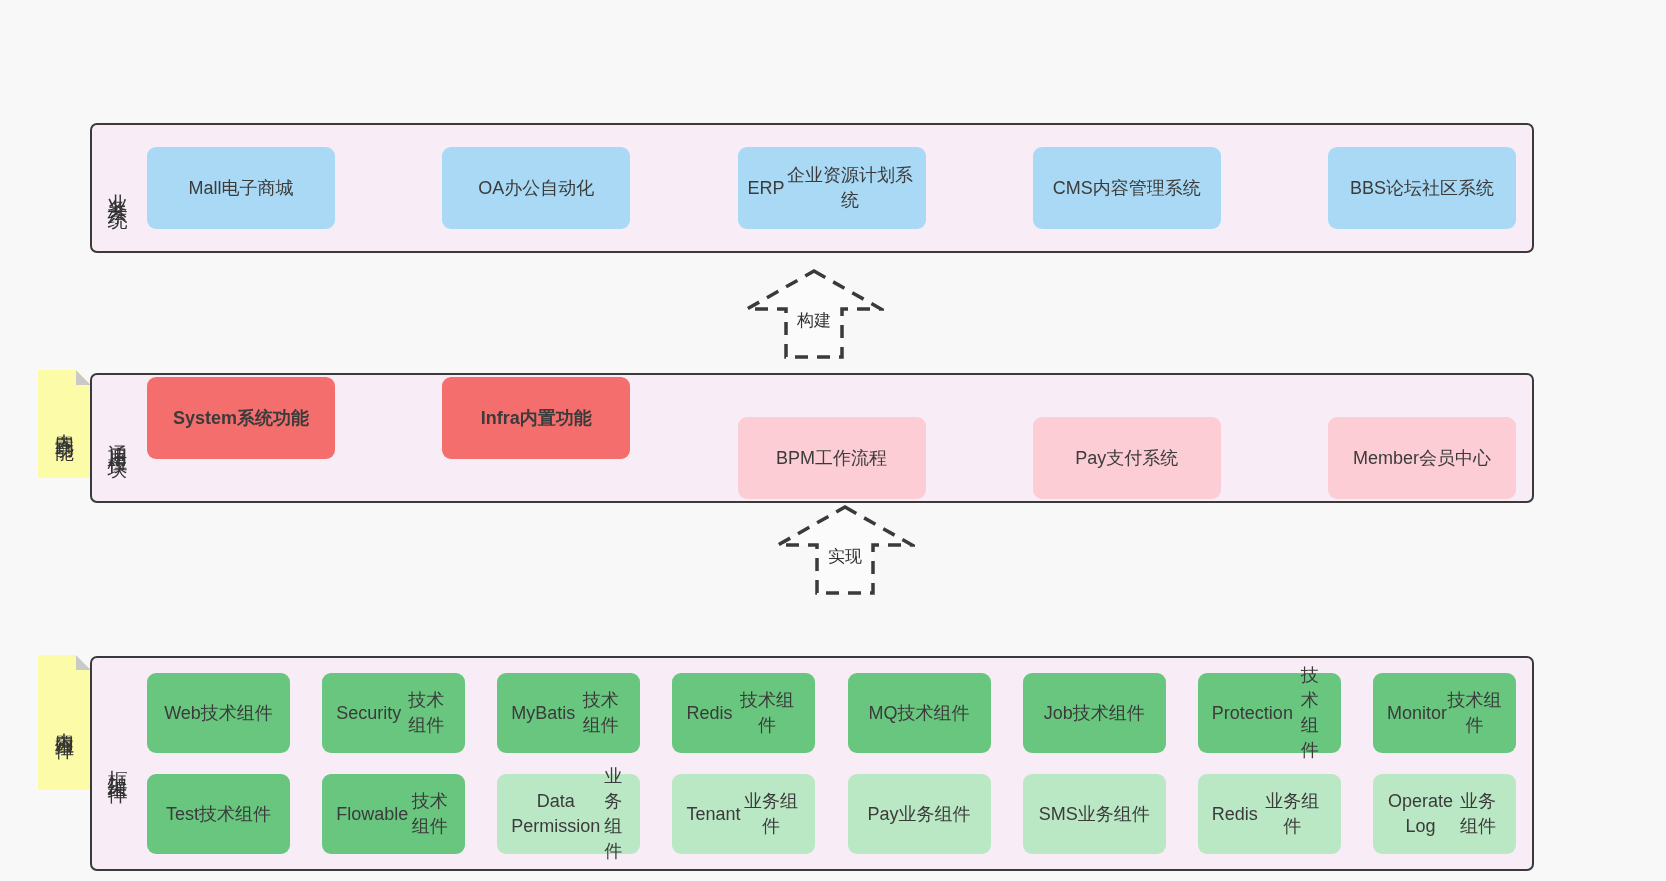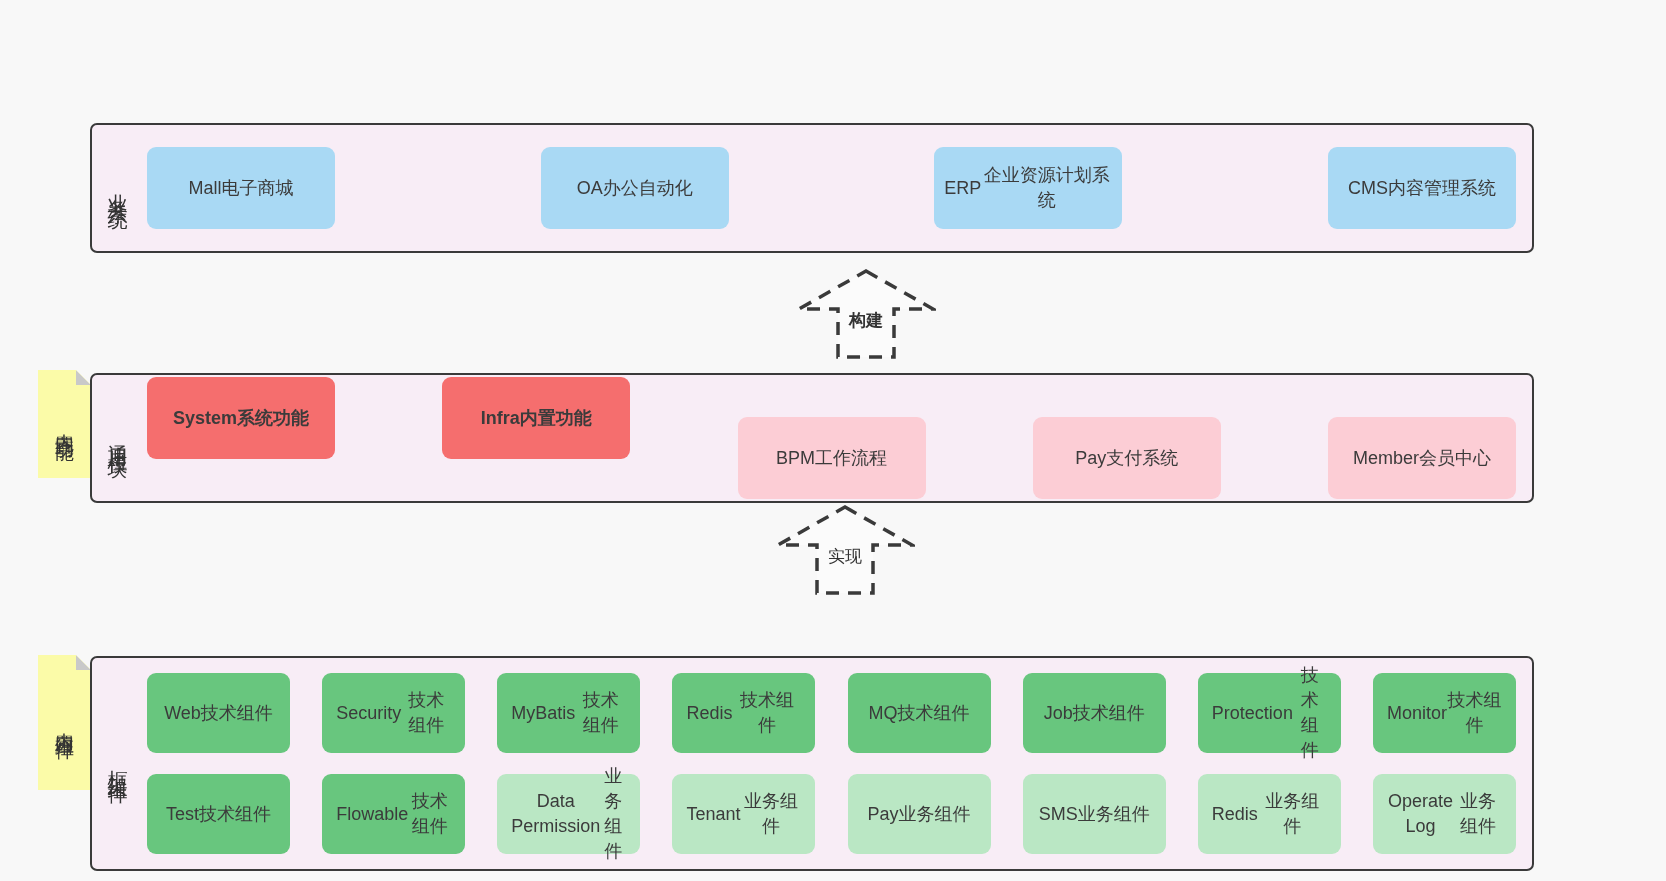--- a/index.html
+++ b/index.html
@@ -66,21 +66,21 @@
     position:absolute;top:0;right:0;width:15px;height:15px;
     background:#c9c9c9;
     clip-path:polygon(0 0,100% 100%,0 100%);
   }
   .note-text{
     writing-mode:vertical-rl;text-orientation:upright;
     font-size:19px;letter-spacing:3px;color:#333;white-space:nowrap;
   }
   
   .arrow{position:absolute;width:140px;height:92px;z-index:1;}
-  .arrow-build{left:796px;top:268px;font-weight:bold;}
+  .arrow-build{left:744px;top:268px;}
   .arrow-implement{left:775px;top:504px;}
   .arrow svg{display:block;}
   .arrow-label{
     position:absolute;left:50%;top:57%;
     transform:translate(-50%,-50%);
     font-size:17px;color:#333;
     background:#fbfbfb;padding:0 2px;white-space:nowrap;
   }
 </style>
 </head>
@@ -101,20 +101,24 @@
             <div>办公自动化</div>
           </div>
           <div class="box box-lg c-blue">
             <div>ERP</div>
             <div>企业资源计划系统</div>
           </div>
           <div class="box box-lg c-blue">
             <div>CMS</div>
             <div>内容管理系统</div>
           </div>
+          <div class="box box-lg c-blue">
+            <div>BBS</div>
+            <div>论坛社区系统</div>
+          </div>
         </div>
     </div>
   </div>
 
   <div class="arrow arrow-build">
     <svg width="140" height="92" viewBox="0 0 140 92">
       <polygon points="70,3 137,41 98,41 98,89 42,89 42,41 3,41" fill="#fbfbfb" stroke="#3a3a3a" stroke-width="3.5" stroke-dasharray="13 9"></polygon>
     </svg>
     <span class="arrow-label">构建</span>
   </div>

